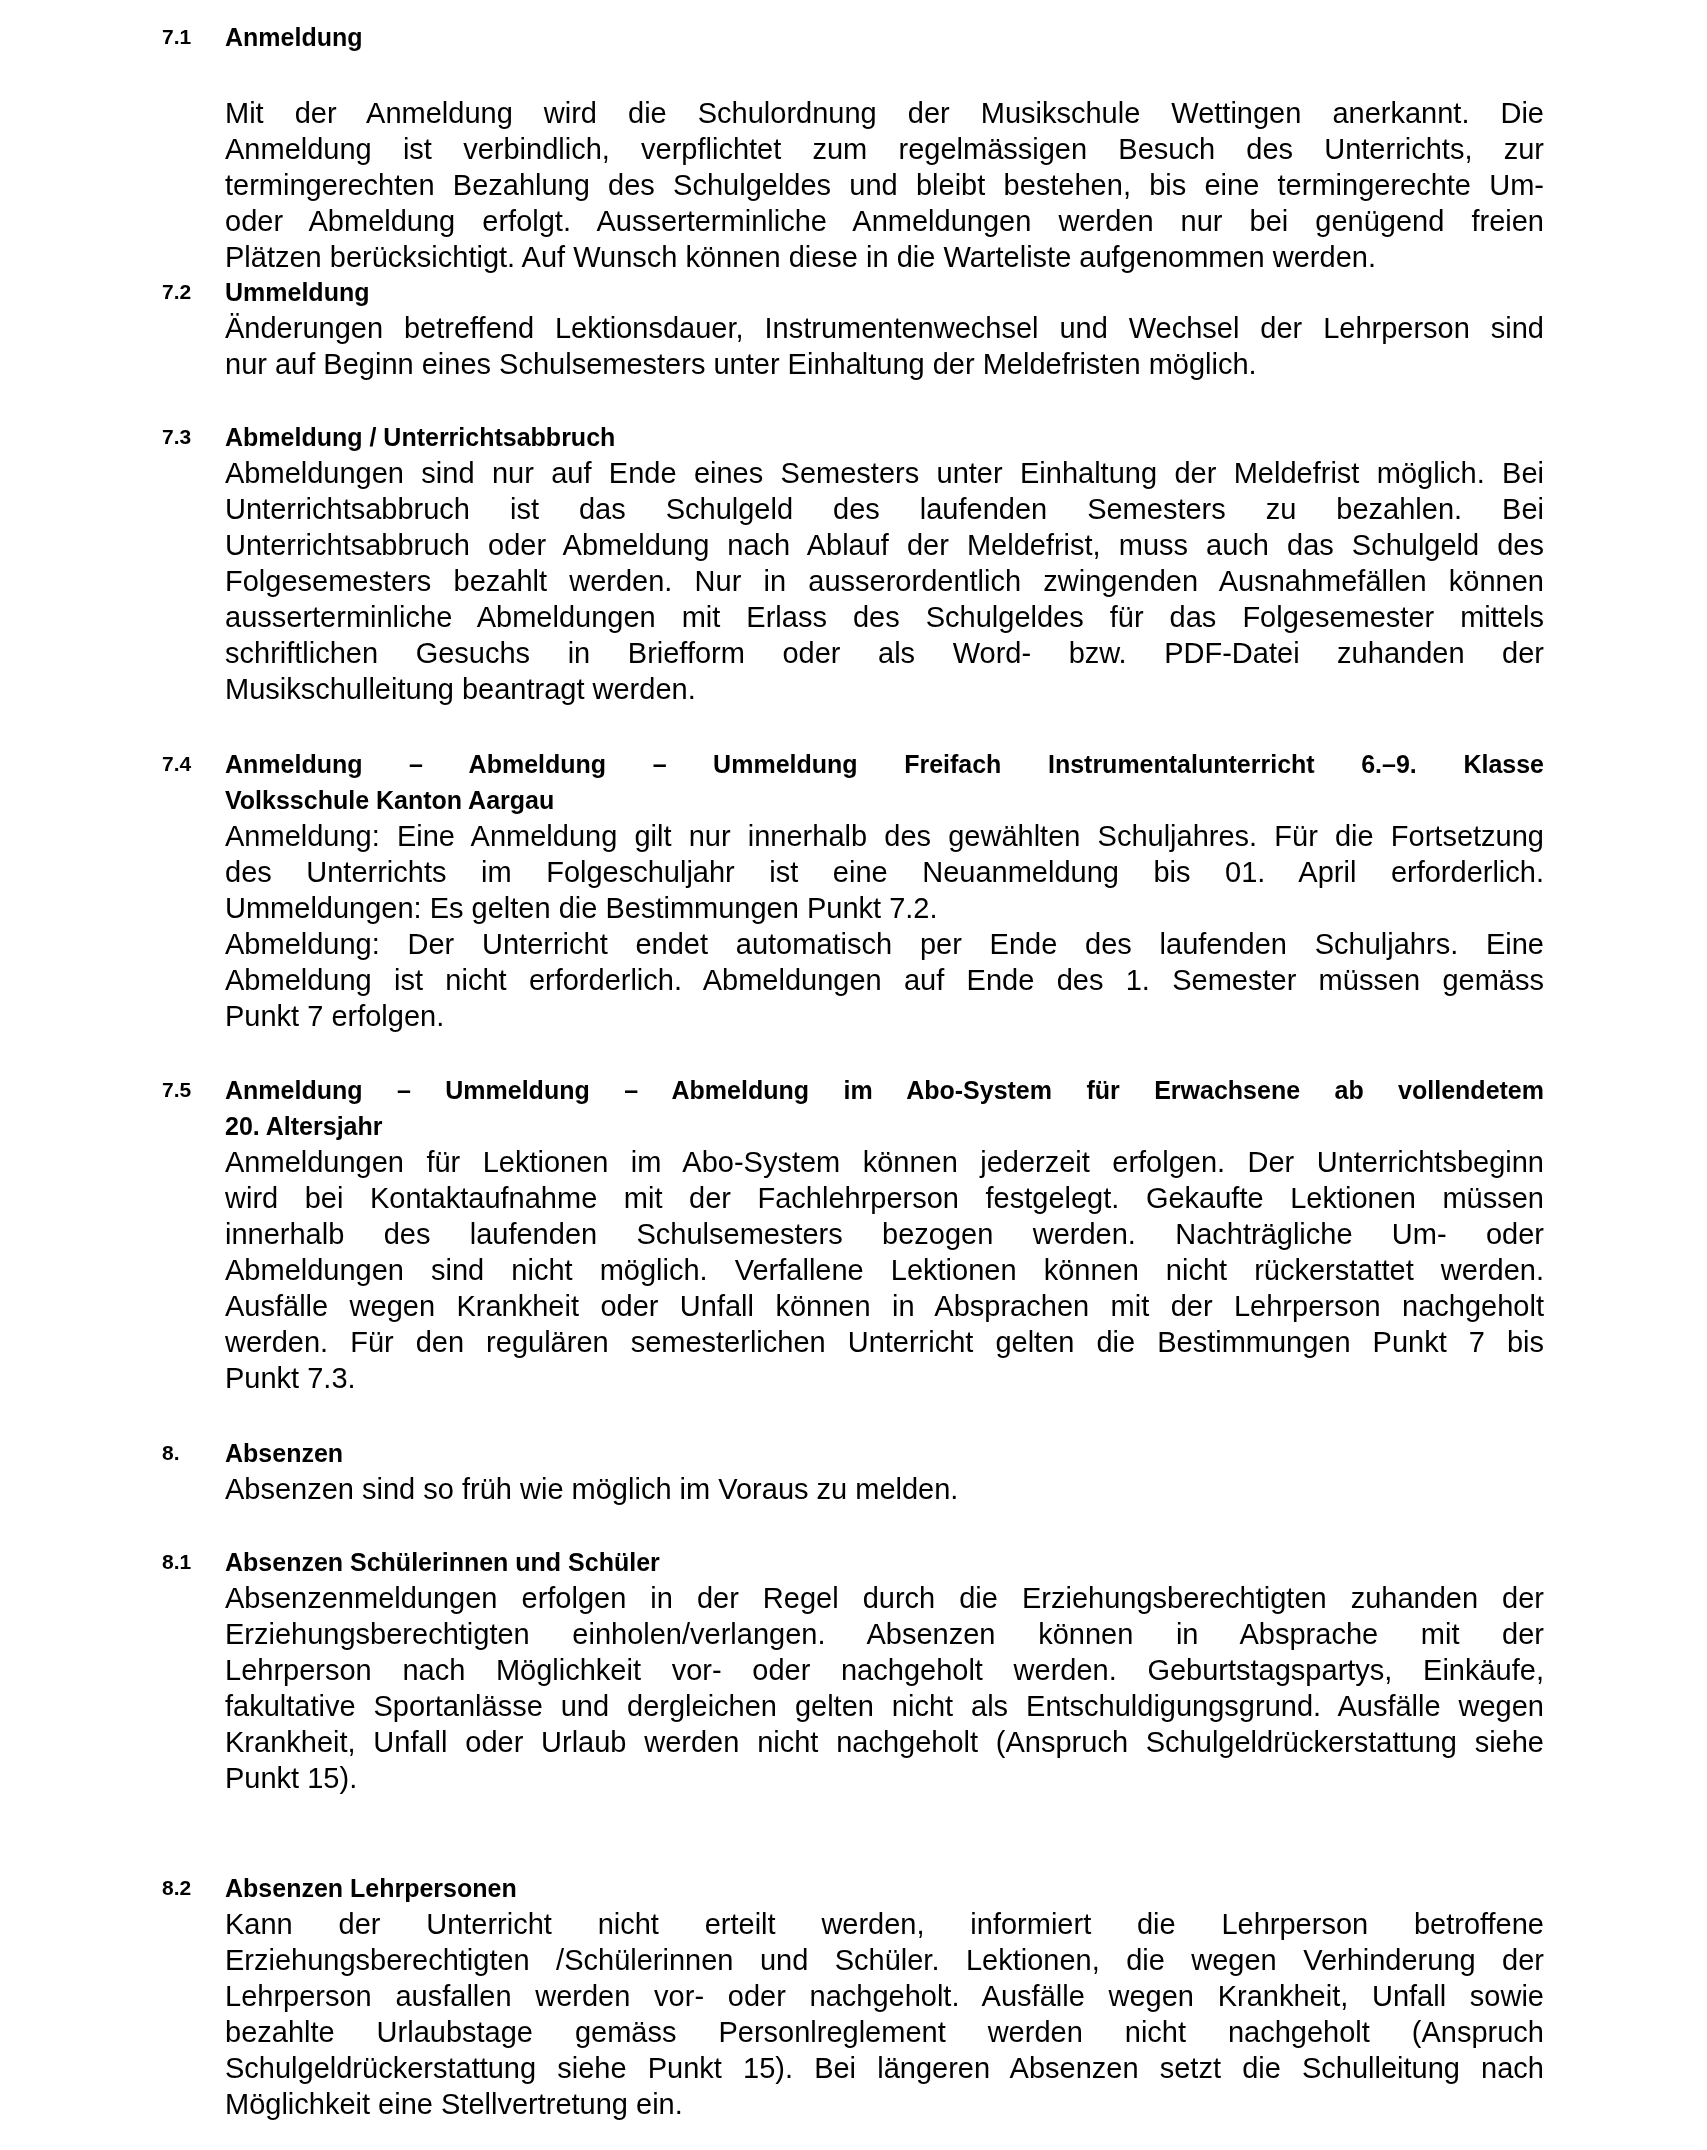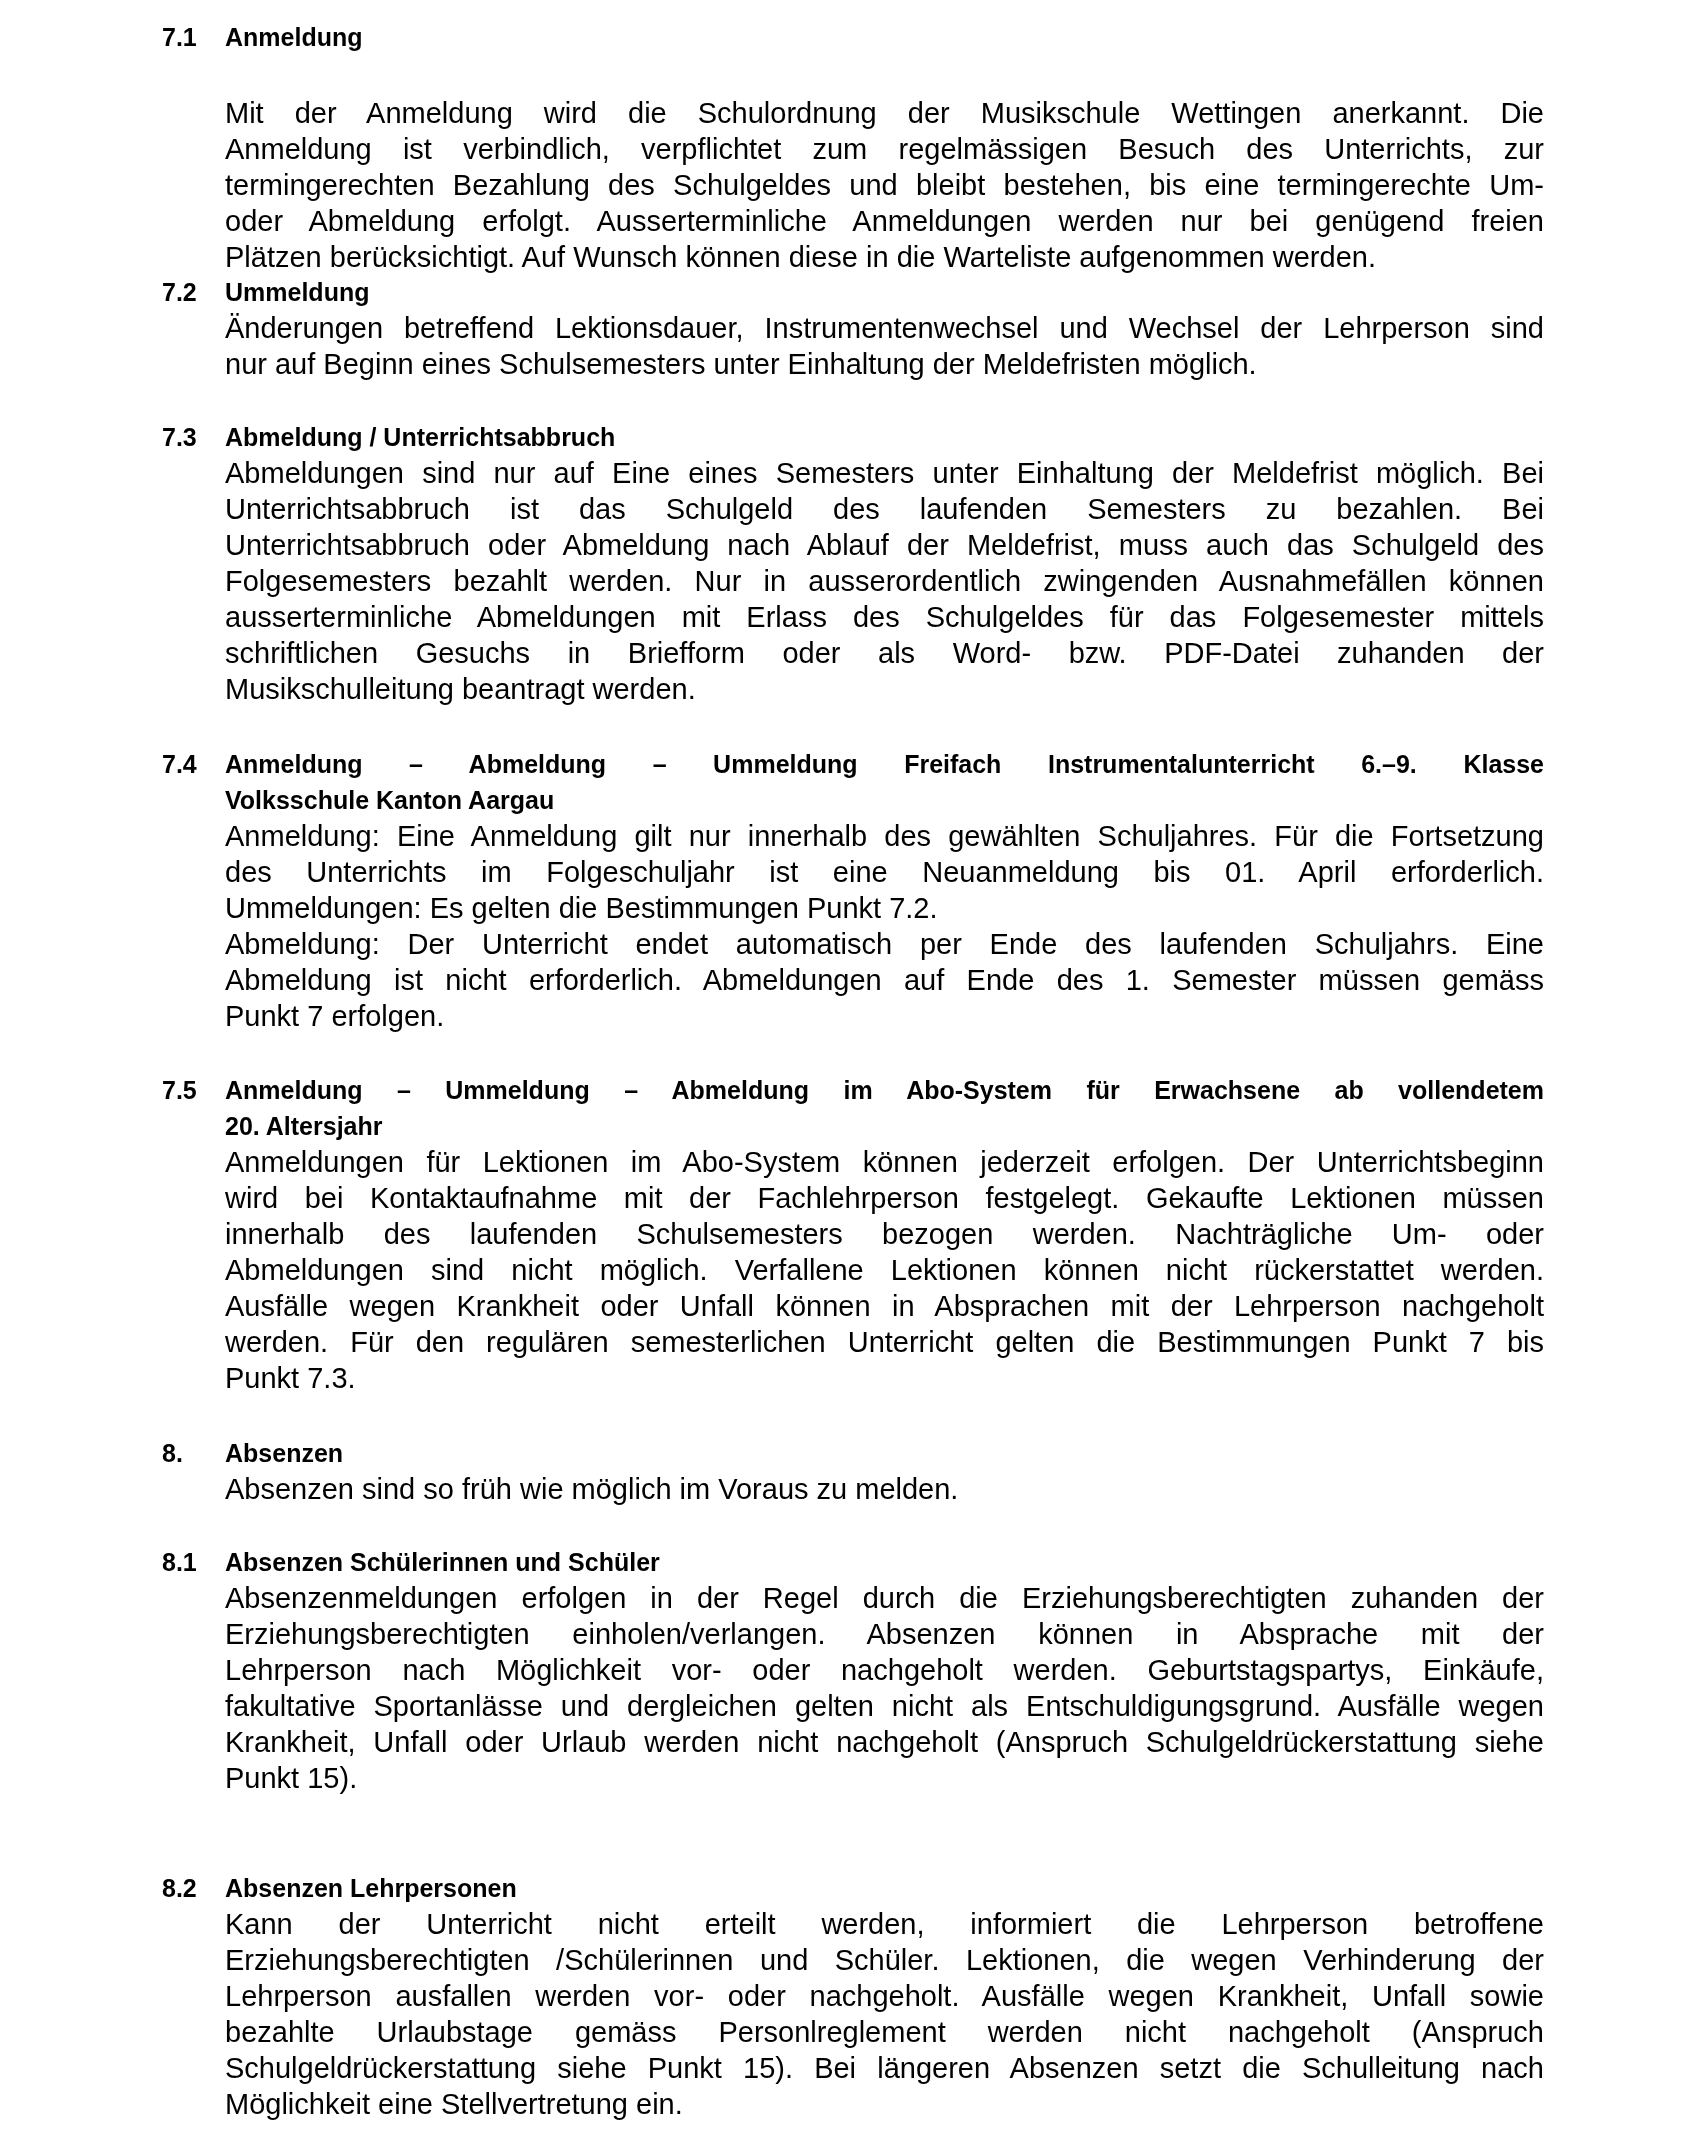--- a/index.html
+++ b/index.html
@@ -4,21 +4,21 @@
 <style>
   html, body { margin: 0; padding: 0; background: #ffffff; }
   body {
     width: 1708px; height: 2151px; position: relative; overflow: hidden;
     font-family: "Liberation Sans", sans-serif; color: #000000;
   }
   .page { position: absolute; left: 0; top: 0; width: 1708px; height: 2151px; }
   .section { position: absolute; left: 0; width: 1708px; }
   .num {
     position: absolute; left: 162px; top: 0;
-    font-weight: bold; font-size: 25px; line-height: 36px; white-space: nowrap;
+    font-weight: bold; font-size: 21px; line-height: 36px; white-space: nowrap;
   }
   .title {
     position: absolute; left: 225px; width: 1319px;
     font-weight: bold; font-size: 25px; line-height: 36px;
   }
   .title .tl { display: block; white-space: nowrap; text-align: justify; text-align-last: justify; height: 36px; }
   .title .tl.last { text-align-last: left; }
   .body { position: absolute; left: 225px; width: 1319px; font-size: 29px; line-height: 36px; }
   .line { display: block; height: 36px; text-align: justify; text-align-last: justify; white-space: nowrap; }
   .line.last { text-align-last: left; }
@@ -52,21 +52,21 @@
       <span class="line last">nur auf Beginn eines Schulsemesters unter Einhaltung der Meldefristen möglich.</span>
     </div>
   </div>
 
   <div class="section" style="top:419px;">
     <span class="num">7.3</span>
     <div class="title" style="top:0;">
       <span class="tl last">Abmeldung / Unterrichtsabbruch</span>
     </div>
     <div class="body" style="top:36px;">
-      <span class="line">Abmeldungen sind nur auf Eine eines Semesters unter Einhaltung der Meldefrist möglich. Bei</span>
+      <span class="line">Abmeldungen sind nur auf Ende eines Semesters unter Einhaltung der Meldefrist möglich. Bei</span>
       <span class="line">Unterrichtsabbruch ist das Schulgeld des laufenden Semesters zu bezahlen. Bei</span>
       <span class="line">Unterrichtsabbruch oder Abmeldung nach Ablauf der Meldefrist, muss auch das Schulgeld des</span>
       <span class="line">Folgesemesters bezahlt werden. Nur in ausserordentlich zwingenden Ausnahmefällen können</span>
       <span class="line">ausserterminliche Abmeldungen mit Erlass des Schulgeldes für das Folgesemester mittels</span>
       <span class="line">schriftlichen Gesuchs in Briefform oder als Word- bzw. PDF-Datei zuhanden der</span>
       <span class="line last">Musikschulleitung beantragt werden.</span>
     </div>
   </div>
 
   <div class="section" style="top:746px;">

